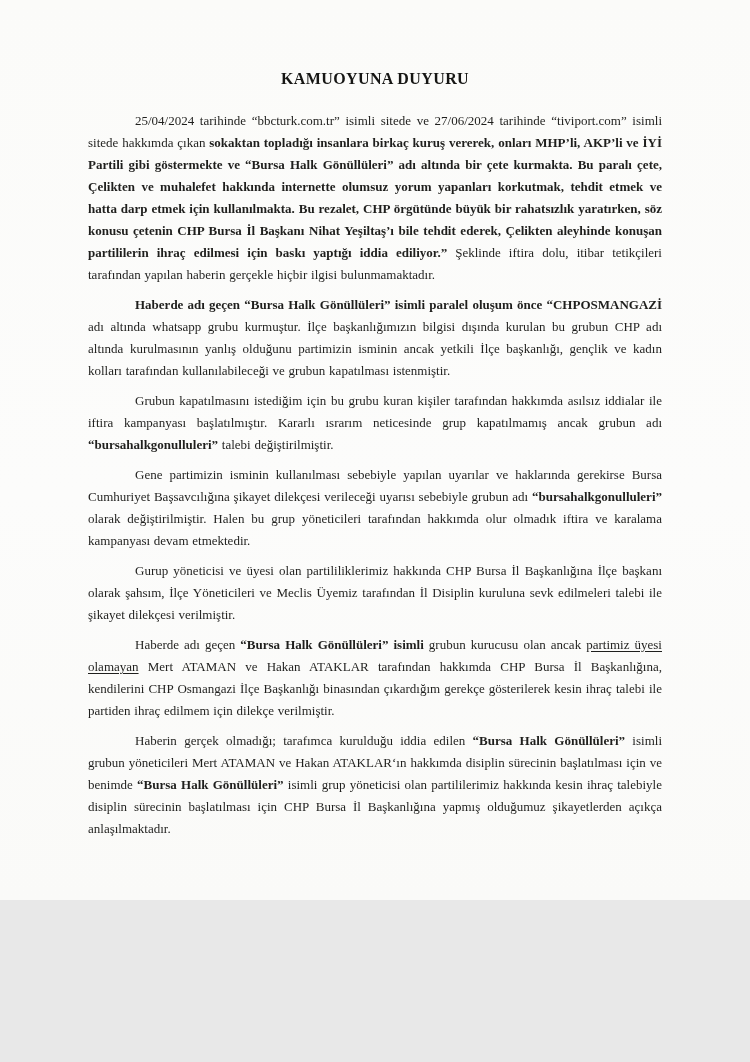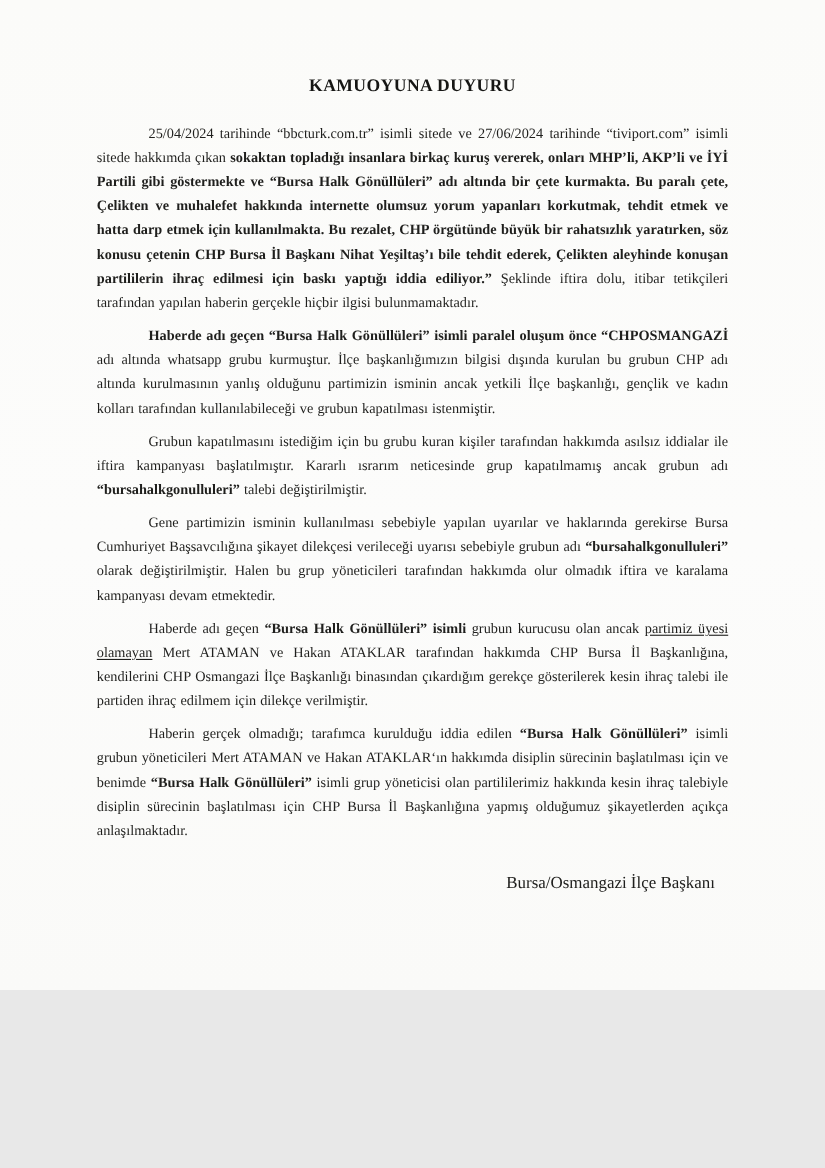--- a/index.html
+++ b/index.html
@@ -52,20 +52,20 @@
 <body>
 
 <div class="page">
   <h1 class="doc-title">KAMUOYUNA DUYURU</h1>
 
   <div class="doc-body" id="doc-body">
       <p class="para"><span>25/04/2024 tarihinde “bbcturk.com.tr” isimli sitede ve 27/06/2024 tarihinde “tiviport.com” isimli sitede hakkımda çıkan </span><span class="b">sokaktan topladığı insanlara birkaç kuruş vererek, onları MHP’li, AKP’li ve İYİ Partili gibi göstermekte ve “Bursa Halk Gönüllüleri” adı altında bir çete kurmakta. Bu paralı çete, Çelikten ve muhalefet hakkında internette olumsuz yorum yapanları korkutmak, tehdit etmek ve hatta darp etmek için kullanılmakta. Bu rezalet, CHP örgütünde büyük bir rahatsızlık yaratırken, söz konusu çetenin CHP Bursa İl Başkanı Nihat Yeşiltaş’ı bile tehdit ederek, Çelikten aleyhinde konuşan partililerin ihraç edilmesi için baskı yaptığı iddia ediliyor.”</span><span> Şeklinde iftira dolu, itibar tetikçileri tarafından yapılan haberin gerçekle hiçbir ilgisi bulunmamaktadır.</span></p>
       <p class="para"><span class="b">Haberde adı geçen “Bursa Halk Gönüllüleri” isimli paralel oluşum önce “CHPOSMANGAZİ</span><span> adı altında whatsapp grubu kurmuştur. İlçe başkanlığımızın bilgisi dışında kurulan bu grubun CHP adı altında kurulmasının yanlış olduğunu partimizin isminin ancak yetkili İlçe başkanlığı, gençlik ve kadın kolları tarafından kullanılabileceği ve grubun kapatılması istenmiştir.</span></p>
       <p class="para"><span>Grubun kapatılmasını istediğim için bu grubu kuran kişiler tarafından hakkımda asılsız iddialar ile iftira kampanyası başlatılmıştır. Kararlı ısrarım neticesinde grup kapatılmamış ancak grubun adı </span><span class="b">“bursahalkgonulluleri”</span><span> talebi değiştirilmiştir.</span></p>
       <p class="para"><span>Gene partimizin isminin kullanılması sebebiyle yapılan uyarılar ve haklarında gerekirse Bursa Cumhuriyet Başsavcılığına şikayet dilekçesi verileceği uyarısı sebebiyle grubun adı </span><span class="b">“bursahalkgonulluleri”</span><span> olarak değiştirilmiştir. Halen bu grup yöneticileri tarafından hakkımda olur olmadık iftira ve karalama kampanyası devam etmektedir.</span></p>
+      <p class="para"><span>Gurup yöneticisi ve üyesi olan partililiklerimiz hakkında CHP Bursa İl Başkanlığına İlçe başkanı olarak şahsım, İlçe Yöneticileri ve Meclis Üyemiz tarafından İl Disiplin kuruluna sevk edilmeleri talebi ile şikayet dilekçesi verilmiştir.</span></p>
       <p class="para"><span>Haberde adı geçen </span><span class="b">“Bursa Halk Gönüllüleri” isimli</span><span> grubun kurucusu olan ancak </span><span class="u">partimiz üyesi olamayan</span><span> Mert ATAMAN ve Hakan ATAKLAR tarafından hakkımda CHP Bursa İl Başkanlığına, kendilerini CHP Osmangazi İlçe Başkanlığı binasından çıkardığım gerekçe gösterilerek kesin ihraç talebi ile partiden ihraç edilmem için dilekçe verilmiştir.</span></p>
       <p class="para"><span>Haberin gerçek olmadığı; tarafımca kurulduğu iddia edilen </span><span class="b">“Bursa Halk Gönüllüleri”</span><span> isimli grubun yöneticileri Mert ATAMAN ve Hakan ATAKLAR‘ın hakkımda disiplin sürecinin başlatılması için ve benimde </span><span class="b">“Bursa Halk Gönüllüleri”</span><span> isimli grup yöneticisi olan partililerimiz hakkında kesin ihraç talebiyle disiplin sürecinin başlatılması için CHP Bursa İl Başkanlığına yapmış olduğumuz şikayetlerden açıkça anlaşılmaktadır.</span></p>
     </div>
 
   <div class="signature">
-    <div class="sig-role">Bursa/Osmangazi İlçe Başkanı</div>
   </div>
 </div>
 
 </body></html>

